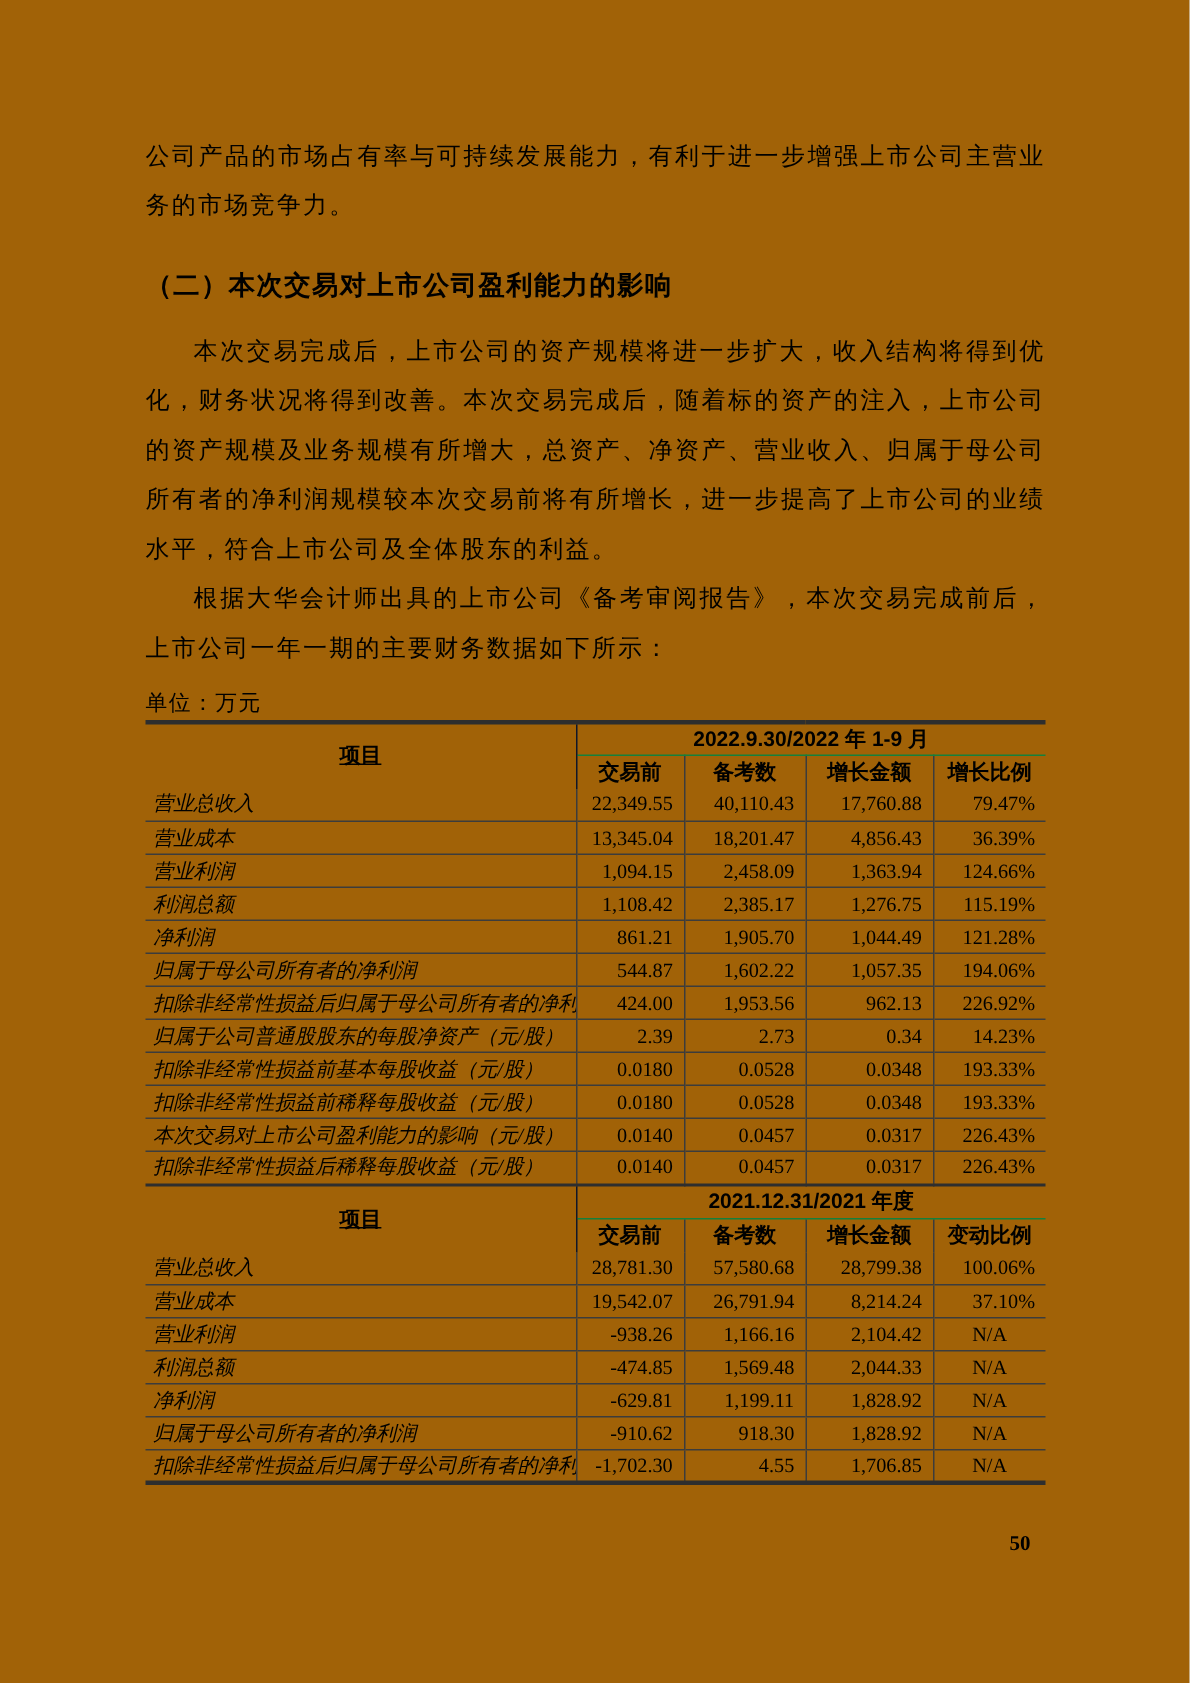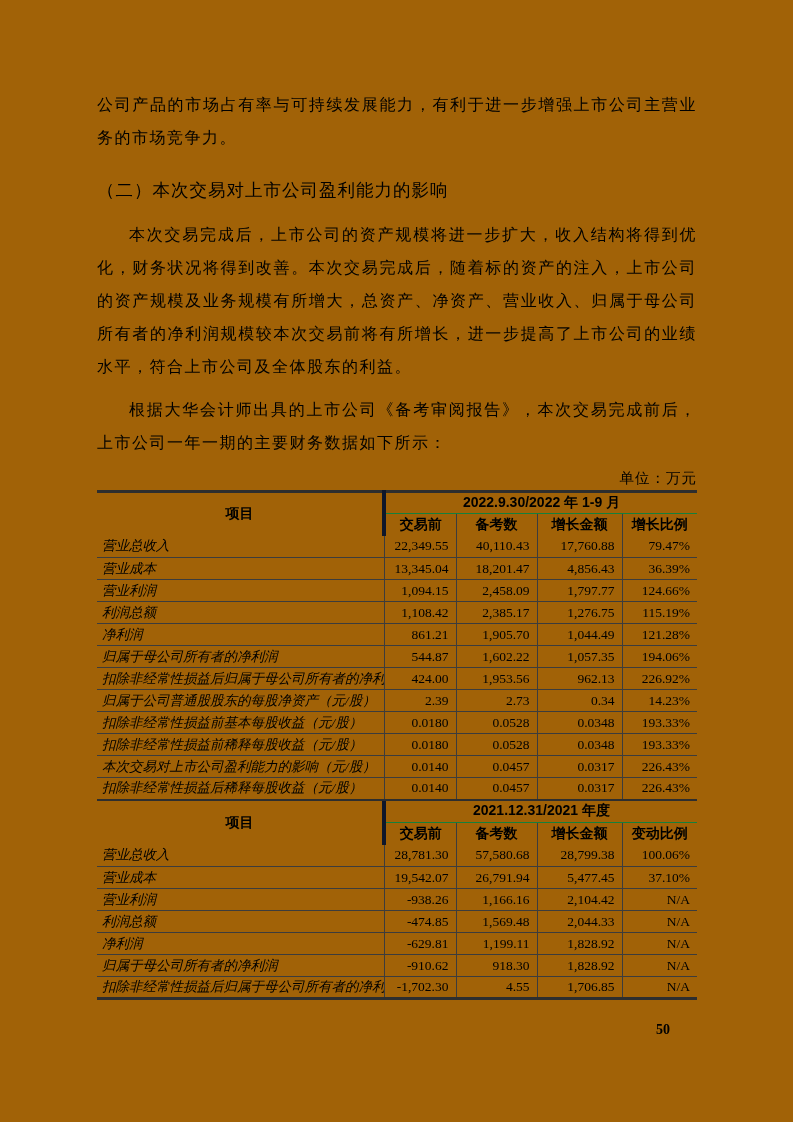--- a/index.html
+++ b/index.html
@@ -25,29 +25,28 @@
     font-size: 16px;
     line-height: 33px;
     letter-spacing: 1.5px;
     text-align: justify;
     text-justify: inter-character;
   }
   .para.indent { text-indent: 2em; }
   .section-heading {
     margin: 24px 0 16px 0;
     font-family: "Liberation Sans", "DejaVu Sans", sans-serif;
-    font-weight: normal;
+    font-weight: bold;
     font-size: 17.5px;
     letter-spacing: 1px;
   }
-  .para + .para { margin-top: 10px; font-family: Liberation Serif, serif; }
+  .para + .para { margin-top: 0; font-family: Liberation Serif, serif; }
   .unit-note {
     margin: 10px 0 2px 0;
     font-size: 14.5px;
-    text-align: right;
     letter-spacing: 1px;
   }
   table.fin {
     width: 600px;
     border-collapse: collapse;
     table-layout: fixed;
   }
   table.fin.t1 { border-top: 3px solid #2e2e2e; border-bottom: 2px solid #2e2e2e; }
   table.fin.t2 { border-top: none; border-bottom: 3px solid #2e2e2e; }
   table.fin tr { border-bottom: 1px solid #3c3c3c; }
@@ -58,30 +57,30 @@
     box-sizing: border-box;
     overflow: hidden;
     white-space: nowrap;
   }
   table.fin th {
     font-family: "Liberation Sans", "DejaVu Sans", sans-serif;
     font-weight: bold;
     font-size: 14px;
     text-align: center;
   }
-  table.fin th.item-head { border-right: 4px solid #0f172a; }
+  table.fin th.item-head { border-right: 1px solid #0f172a; text-decoration: underline; }
   table.fin th.sub + th.sub { border-left: 1px solid #3c3c3c; }
   table.fin td { font-size: 13.5px; }
   table.fin td.c-item { text-align: left; padding-left: 5px; font-style: italic; }
   table.fin td.c-num { text-align: right; border-left: 1px solid #3c3c3c; }
-  table.fin td.c-na  { text-align: right; border-left: 1px solid #3c3c3c; }
+  table.fin td.c-na  { text-align: center; border-left: 1px solid #3c3c3c; }
   .header-split { border-bottom: 1px solid #15803d; }
   .page-number {
     position: absolute;
-    left: 80px;
+    left: 97px;
     top: 1022px;
     width: 600px;
     text-align: right;
     padding-right: 10px;
     box-sizing: border-box;
     font-size: 14px;
     font-weight: bold;
   }
 </style>
 </head>
@@ -132,21 +131,21 @@
             <td class="c-item">营业成本</td>
             <td class="c-num">13,345.04</td>
             <td class="c-num">18,201.47</td>
             <td class="c-num">4,856.43</td>
             <td class="c-num">36.39%</td>
           </tr>
           <tr>
             <td class="c-item">营业利润</td>
             <td class="c-num">1,094.15</td>
             <td class="c-num">2,458.09</td>
-            <td class="c-num">1,797.77</td>
+            <td class="c-num">1,363.94</td>
             <td class="c-num">124.66%</td>
           </tr>
           <tr>
             <td class="c-item">利润总额</td>
             <td class="c-num">1,108.42</td>
             <td class="c-num">2,385.17</td>
             <td class="c-num">1,276.75</td>
             <td class="c-num">115.19%</td>
           </tr>
           <tr>
@@ -233,21 +232,21 @@
             <td class="c-item">营业总收入</td>
             <td class="c-num">28,781.30</td>
             <td class="c-num">57,580.68</td>
             <td class="c-num">28,799.38</td>
             <td class="c-num">100.06%</td>
           </tr>
           <tr>
             <td class="c-item">营业成本</td>
             <td class="c-num">19,542.07</td>
             <td class="c-num">26,791.94</td>
-            <td class="c-num">5,477.45</td>
+            <td class="c-num">8,214.24</td>
             <td class="c-num">37.10%</td>
           </tr>
           <tr>
             <td class="c-item">营业利润</td>
             <td class="c-num">-938.26</td>
             <td class="c-num">1,166.16</td>
             <td class="c-num">2,104.42</td>
             <td class="c-na">N/A</td>
           </tr>
           <tr>

